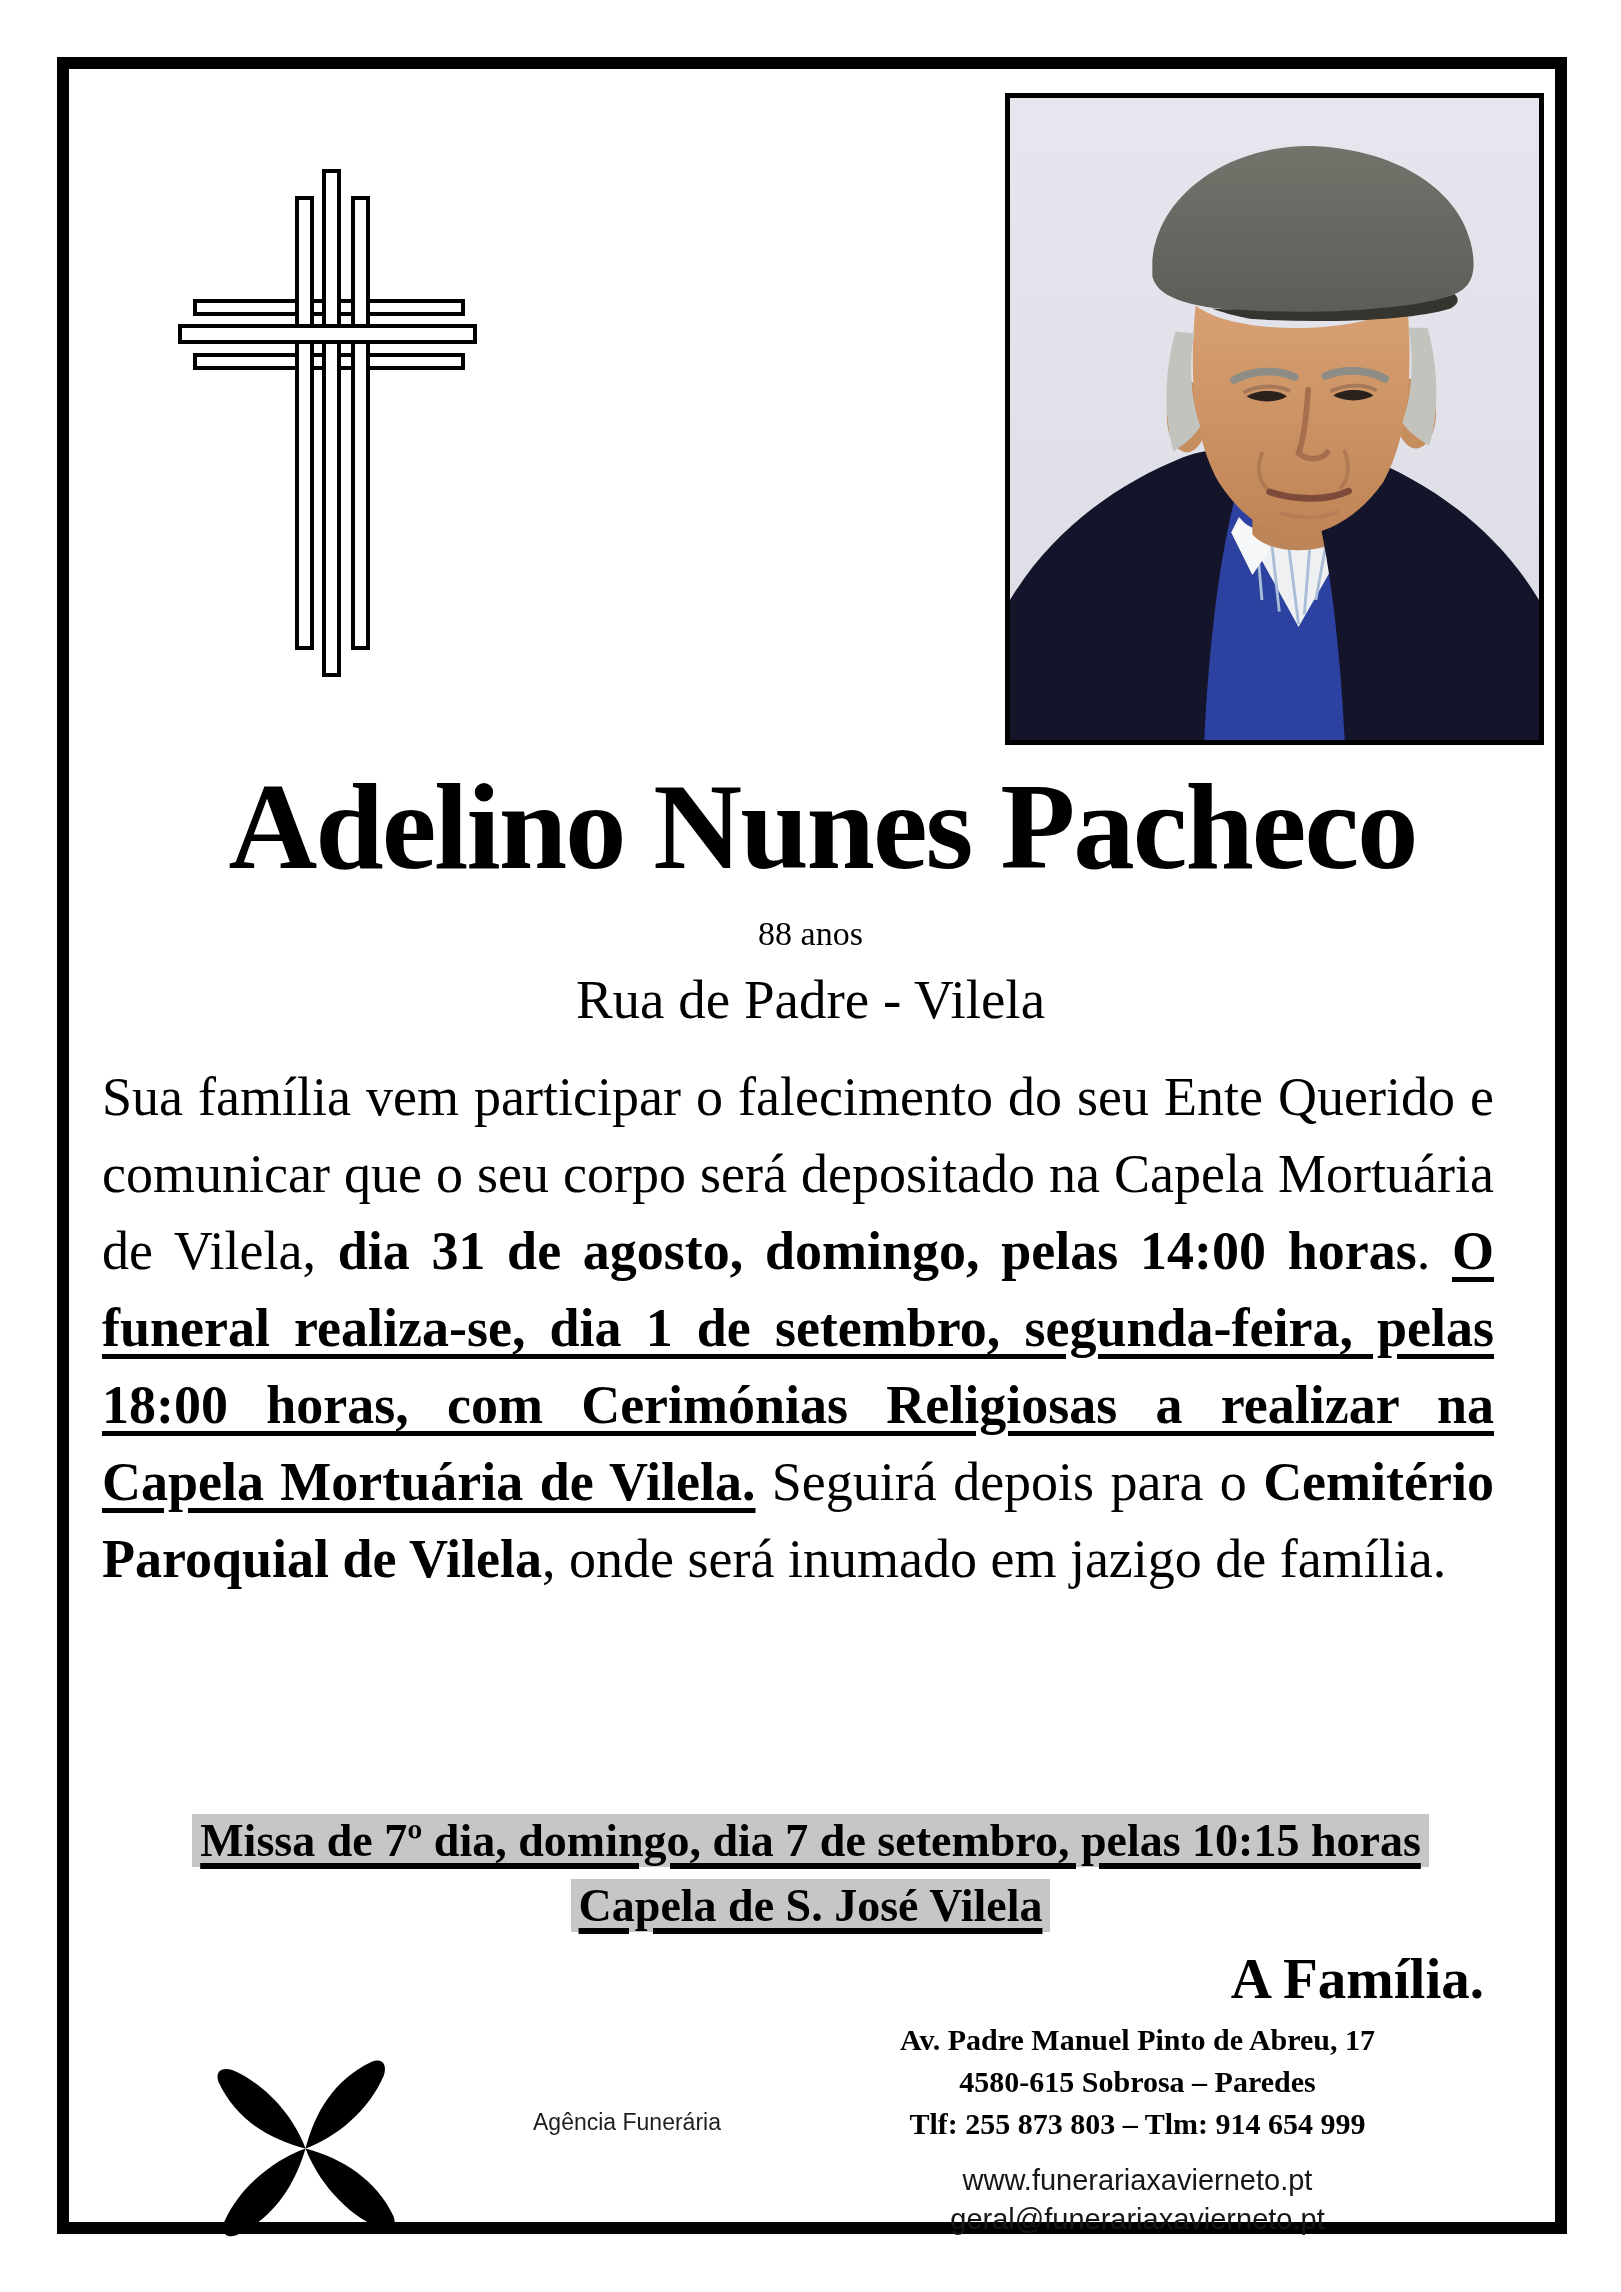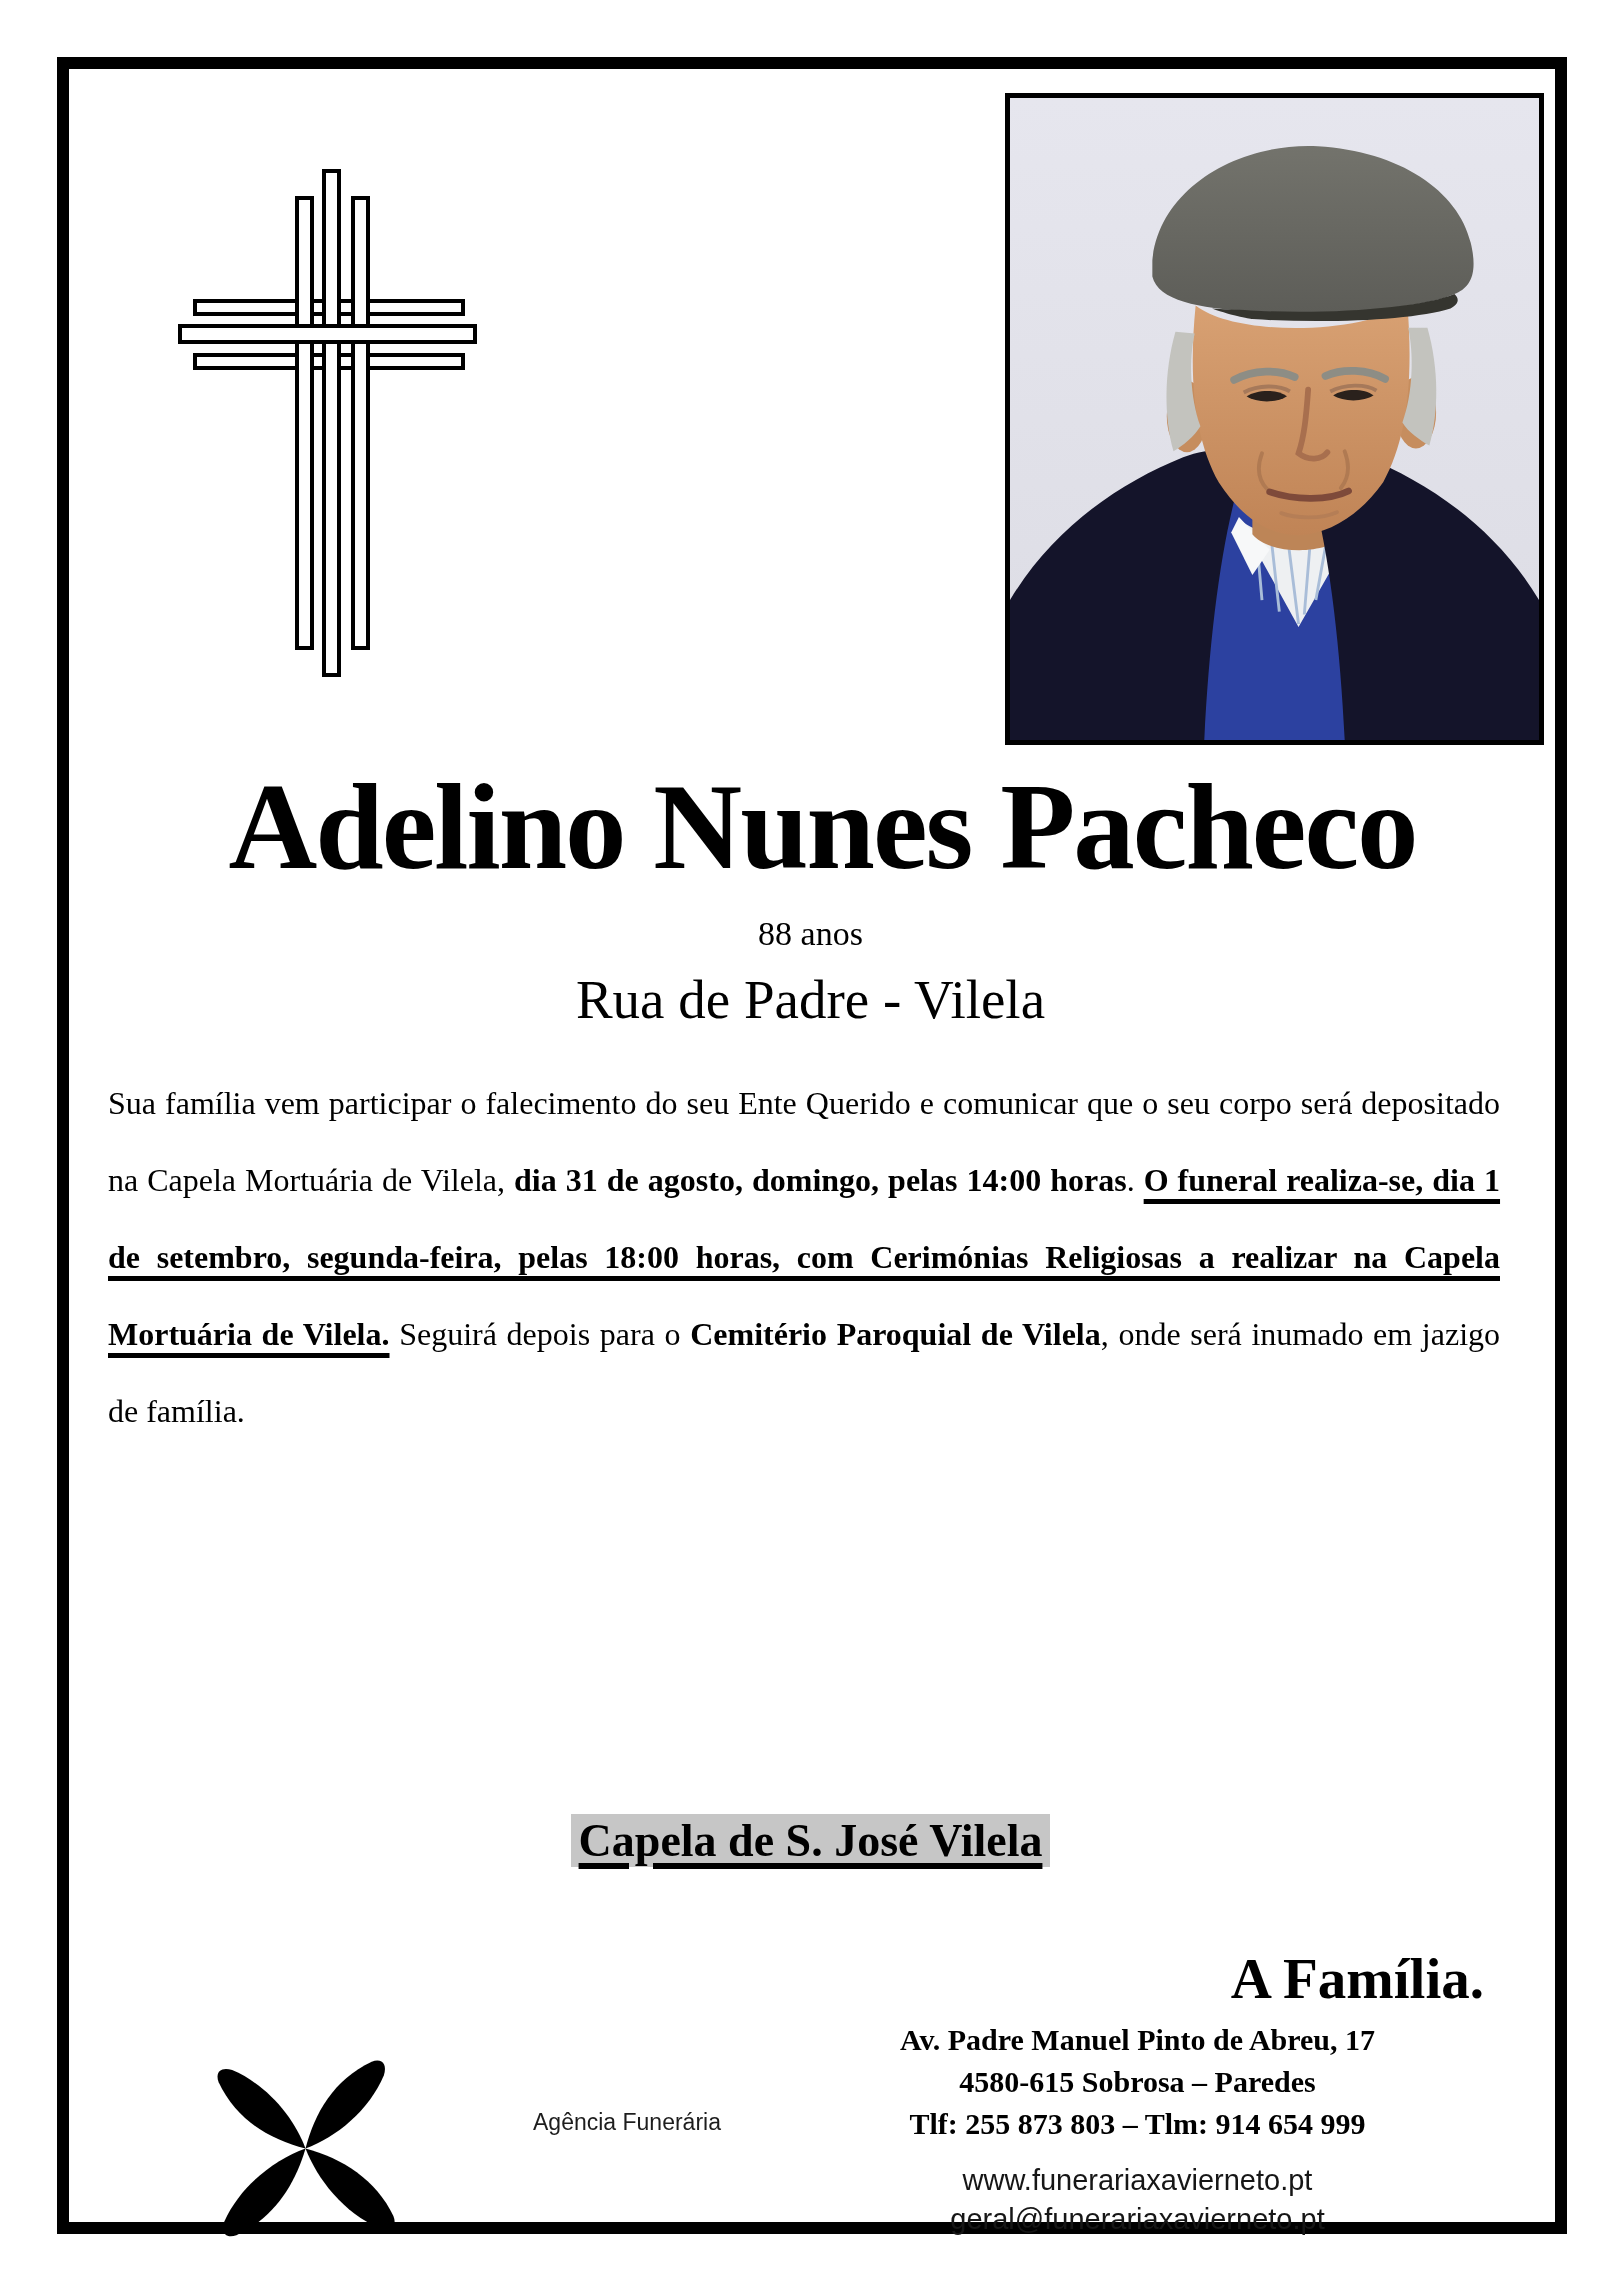--- a/index.html
+++ b/index.html
@@ -25,22 +25,22 @@
          border:5.9px solid #000;box-sizing:border-box;background:#e3e3ea;}
   .photo svg{display:block;width:100%;height:100%;}
 
   
   .title{position:absolute;left:0;top:747px;width:100%;margin:12px;text-align:center;
          font-size:123px;font-weight:bold;letter-spacing:-2px;line-height:1.1;}
   .age{position:absolute;left:0;top:904px;width:100%;text-align:center;font-size:34px;line-height:59px;}
   .addr{position:absolute;left:0;top:968px;width:100%;text-align:center;font-size:55px;line-height:63px;}
 
   
-  .body-text{position:absolute;left:94px;top:1051px;width:1392px;margin:14px;
-             font-size:32px;line-height:77px;text-align:justify;}
+  .body-text{position:absolute;left:94px;top:1051px;width:1392px;margin:8px;
+             font-size:54px;line-height:77px;text-align:justify;}
   .b{font-weight:bold;}
   .u{text-decoration:underline;text-decoration-thickness:4.9px;text-underline-offset:7.8px;}
 
   
   .mass{position:absolute;left:0;top:1808px;width:100%;text-align:center;
         font-size:46px;font-weight:bold;line-height:65px;}
   .hl{background:#c6c6c6;padding:1px 7.8px;text-decoration:underline;
       text-decoration-thickness:5.9px;text-underline-offset:6.9px;}
 
   .signature{position:absolute;right:137px;top:1946px;font-size:57px;font-weight:bold;}
@@ -130,20 +130,21 @@
     </svg>
   </div>
 
   <h1 class="title">Adelino Nunes Pacheco</h1>
   <div class="age">88 anos</div>
   <div class="addr">Rua de Padre - Vilela</div>
 
   <p class="body-text"><span>Sua família vem participar o falecimento do seu Ente Querido e comunicar que o seu corpo será depositado na Capela Mortuária de Vilela, </span><span class="b">dia 31 de agosto, domingo, pelas 14:00 horas</span><span>. </span><span class="b u">O funeral realiza-se, dia 1 de setembro, segunda-feira, pelas 18:00 horas, com Cerimónias Religiosas a realizar na Capela Mortuária de Vilela.</span><span> Seguirá depois para o </span><span class="b">Cemitério Paroquial de Vilela</span><span>, onde será inumado em jazigo de família.</span></p>
 
   <div class="mass">
+    <div><span class="hl">Missa de 7º dia, domingo, dia 7 de setembro, pelas 10:15 horas</span></div>
     <div><span class="hl">Capela de S. José Vilela</span></div>
   </div>
 
   <div class="signature">A Família.</div>
 
   <div class="logo-mark">
     <svg viewBox="0 0 240 240">
       <g fill="#000">
         <path d="M120,122 C100,92 88,56 100,16 C104,6 112,6 118,16 C134,50 132,92 120,122 Z" transform="rotate(-42 120 122)"></path>
         <path d="M120,122 C100,92 88,56 100,16 C104,6 112,6 118,16 C134,50 132,92 120,122 Z" transform="rotate(48 120 122)"></path>

